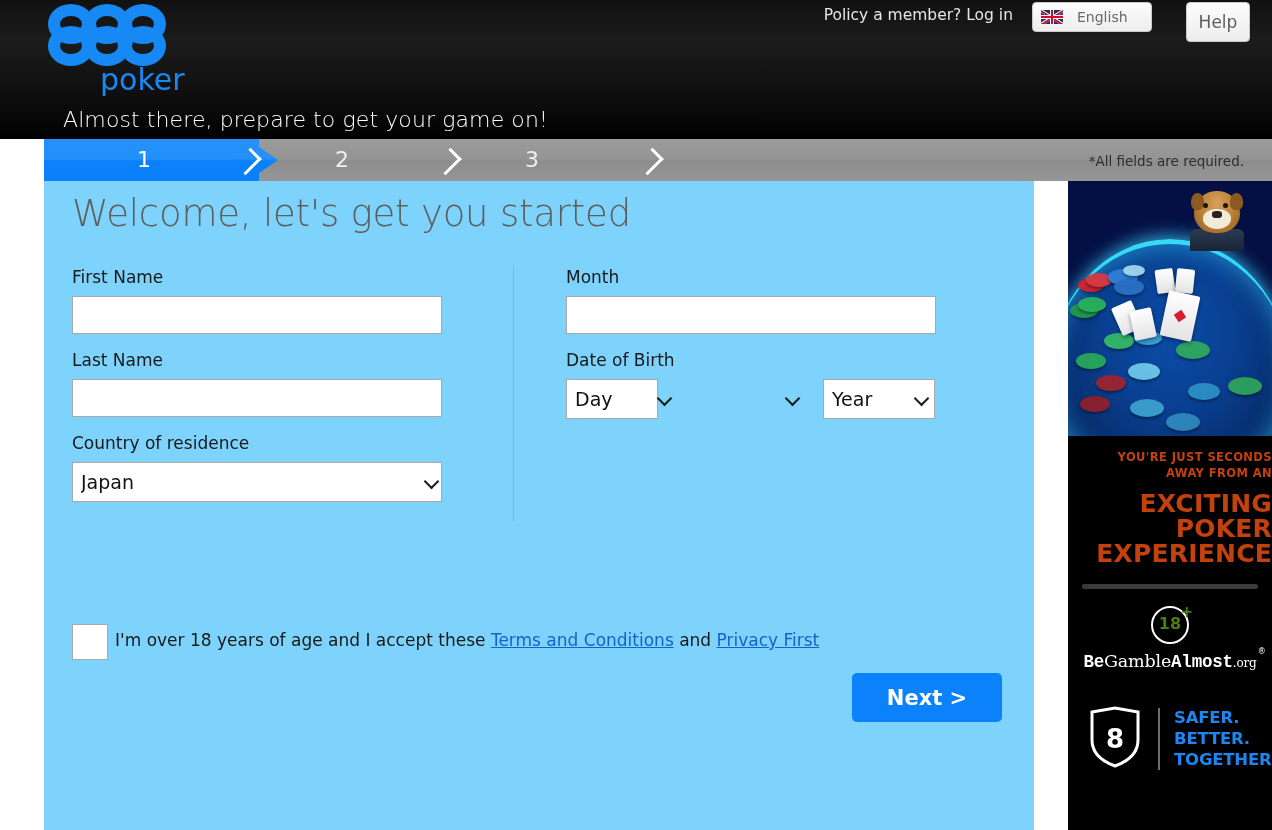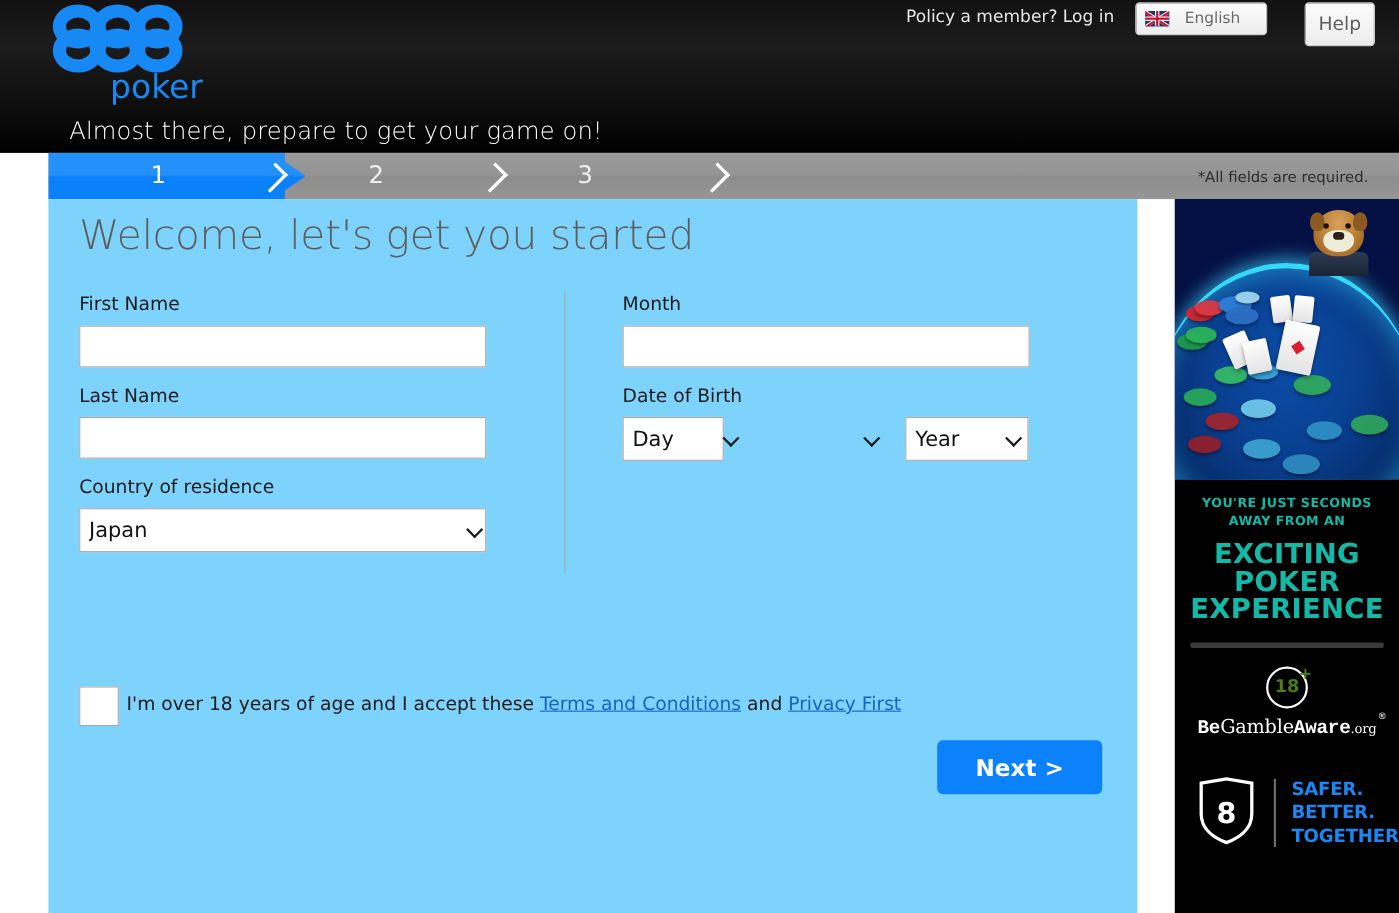--- a/index.html
+++ b/index.html
@@ -422,22 +422,22 @@
     left: 50%; top: 50%;
     transform: translate(-50%,-50%) rotate(45deg);
     width: 9px; height: 9px;
     background: #d81e2c;
   }
 
   .banner-copy {
     position: absolute;
     left: 0; top: 268px;
     width: 204px;
-    text-align: center;
-    color: #14b8a6;
+    text-align: right;
+    color: #c2410c;
   }
   .copy-small {
     font-size: 11.5px;
     font-weight: bold;
     letter-spacing: 0.4px;
     line-height: 16px;
     font-family: "DejaVu Sans", sans-serif;
   }
   .copy-big {
     margin-top: 10px;
@@ -670,21 +670,21 @@
     <div class="copy-big" style="margin-top:0">POKER</div>
     <div class="copy-big" style="margin-top:0">EXPERIENCE</div>
   </div>
 
   <div class="banner-rule"></div>
 
   <div class="bga">
     <div class="bga-18">
       <span>18</span><sup>+</sup>
     </div>
-    <div class="bga-word"><span class="lt">Be</span><span>Gamble</span><span class="lt">Aware</span><span class="org">.org</span><span class="reg">®</span>
+    <div class="bga-word"><span class="lt">Be</span><span>Gamble</span><span class="lt">Almost</span><span class="org">.org</span><span class="reg">®</span>
     </div>
   </div>
 
   <div class="safer">
     <div class="shield">
       <svg width="54" height="62" viewBox="0 0 54 62">
         <path d="M4 6 L27 2 L50 6 L50 34 C50 48 38 56 27 60 C16 56 4 48 4 34 Z" fill="none" stroke="#ffffff" stroke-width="3"></path>
         <text x="27" y="42" font-family="DejaVu Sans, sans-serif" font-size="26" font-weight="bold" fill="#ffffff" text-anchor="middle">8</text>
       </svg>
     </div>

